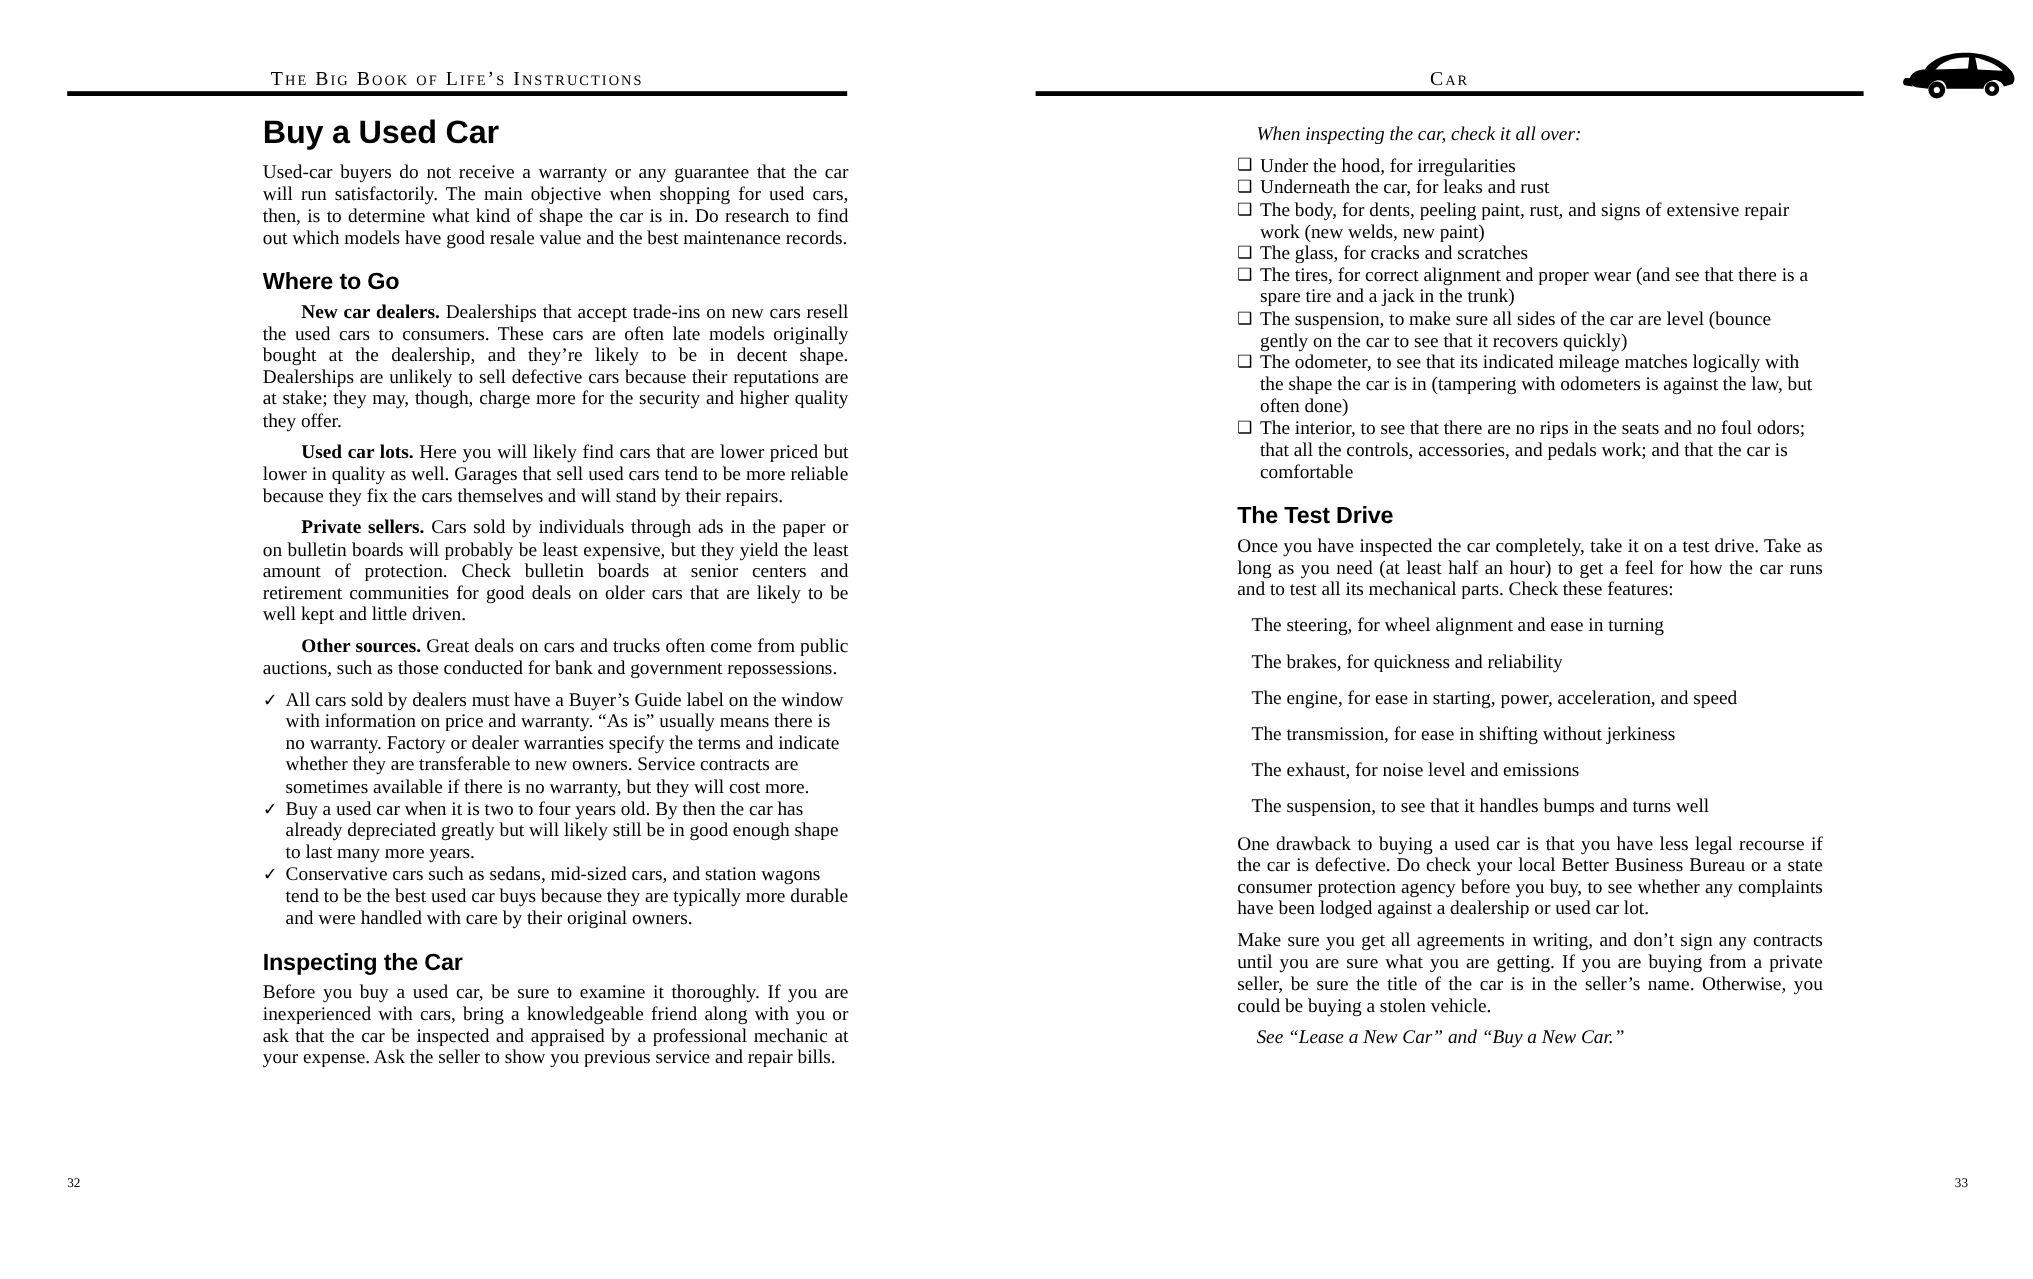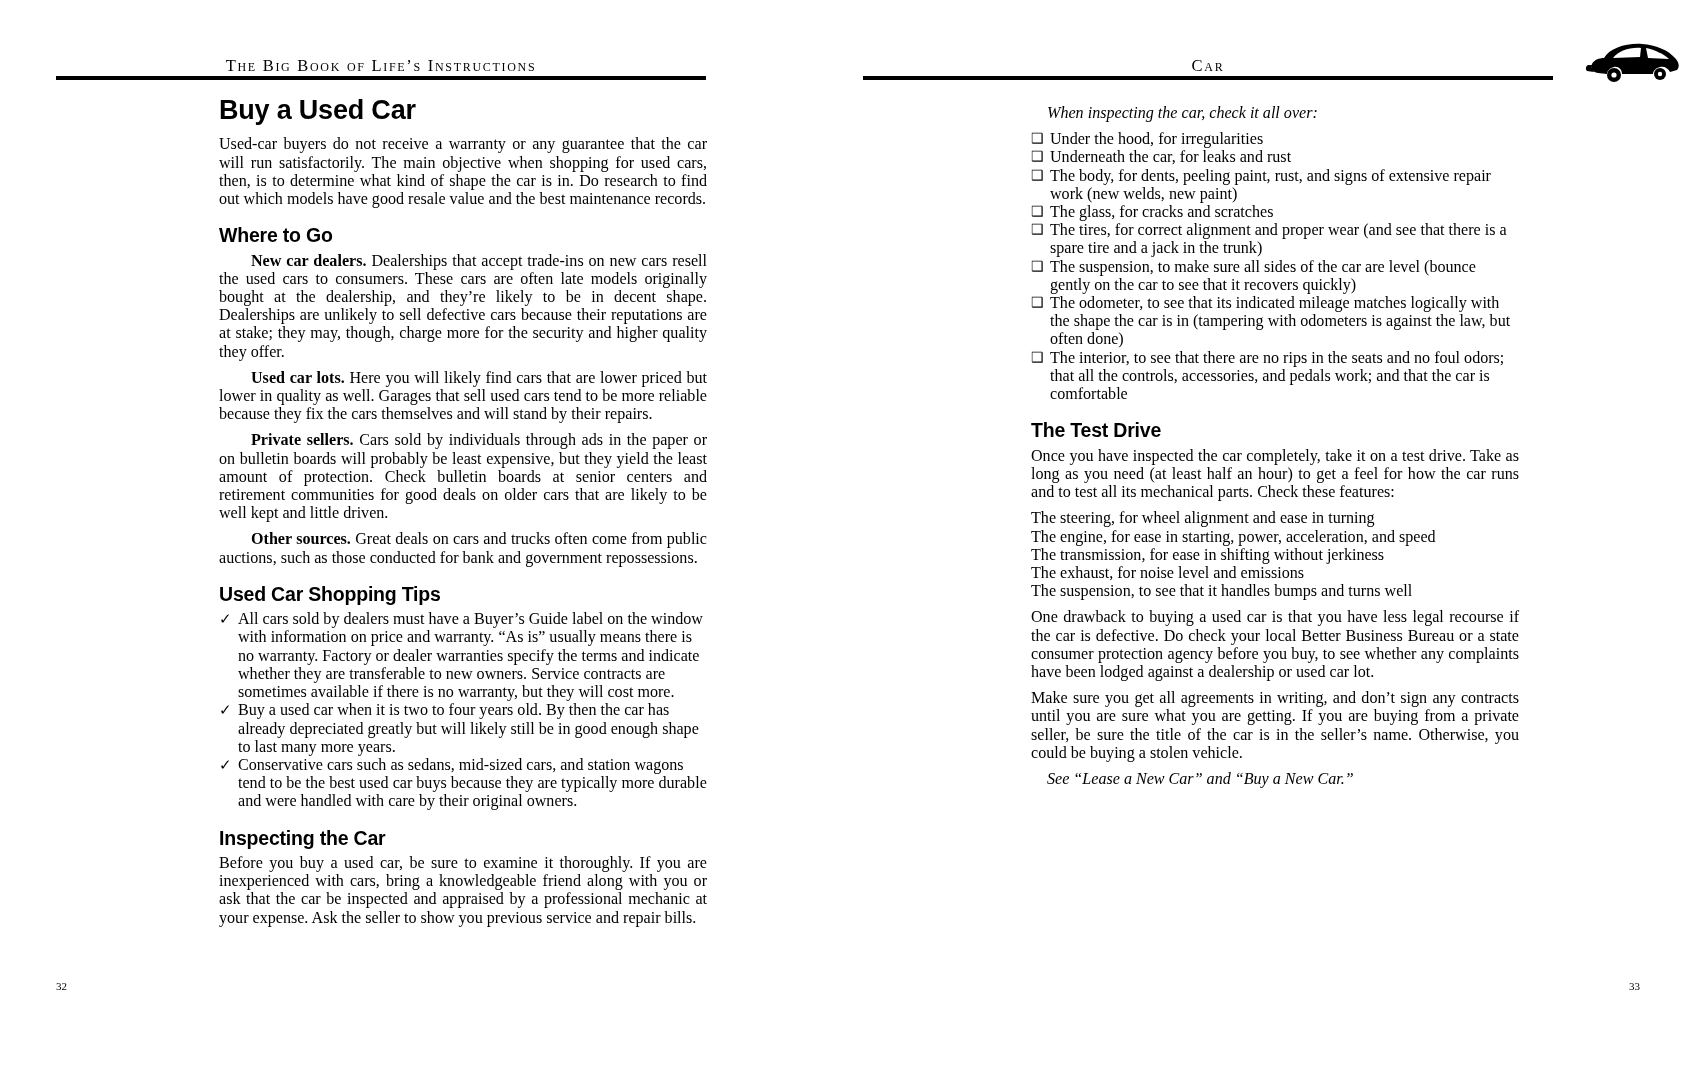--- a/index.html
+++ b/index.html
@@ -141,21 +141,21 @@
   }
   ul.check-list li .marker { font-size: 15px; }
   ul.box-list li .marker  { font-size: 14px; }
 
   
   ul.plain-list {
     list-style: none;
     margin: 0 0 8px 0;
     padding: 0;
   }
-  ul.plain-list li { margin: 0; }
+  ul.plain-list li { margin: 12px; }
 
   
   .folio {
     position: absolute;
     bottom: 74px;
     font-size: 11px;
     line-height: 1;
   }
   .page-left .folio  { left: 56px; }
   .page-right .folio { right: 54px; text-align: right; }
@@ -189,21 +189,20 @@
       </p>
 
       <p class="para">
         <span class="lead">Private sellers.</span><span> Cars sold by individuals through ads in the paper or on bulletin boards will probably be least expensive, but they yield the least amount of protection. Check bulletin boards at senior centers and retirement communities for good deals on older cars that are likely to be well kept and little driven.</span>
       </p>
 
       <p class="para">
         <span class="lead">Other sources.</span><span> Great deals on cars and trucks often come from public auctions, such as those conducted for bank and government repossessions.</span>
       </p>
 
-      <h2 class="section-head">Used Car Shopping Tips</h2>
 
       <ul class="marker-list check-list">
         <li>
           <span class="marker">✓</span><span>All cars sold by dealers must have a Buyer’s Guide label on the window with information on price and warranty. “As is” usually means there is no warranty. Factory or dealer warranties specify the terms and indicate whether they are transferable to new owners. Service contracts are sometimes available if there is no warranty, but they will cost more.</span>
         </li>
         <li>
           <span class="marker">✓</span><span>Buy a used car when it is two to four years old. By then the car has already depreciated greatly but will likely still be in good enough shape to last many more years.</span>
         </li>
         <li>
           <span class="marker">✓</span><span>Conservative cars such as sedans, mid-sized cars, and station wagons tend to be the best used car buys because they are typically more durable and were handled with care by their original owners.</span>
@@ -276,20 +275,21 @@
           <span class="marker">❑</span><span>The interior, to see that there are no rips in the seats and no foul odors; that all the controls, accessories, and pedals work; and that the car is comfortable</span>
         </li>
       </ul>
 
       <h2 class="section-head">The Test Drive</h2>
 
       <p class="para">Once you have inspected the car completely, take it on a test drive. Take as long as you need (at least half an hour) to get a feel for how the car runs and to test all its mechanical parts. Check these features:</p>
 
       <ul class="plain-list">
         <li>The steering, for wheel alignment and ease in turning</li>
+        <li>The brakes, for quickness and reliability</li>
         <li>The engine, for ease in starting, power, acceleration, and speed</li>
         <li>The transmission, for ease in shifting without jerkiness</li>
         <li>The exhaust, for noise level and emissions</li>
         <li>The suspension, to see that it handles bumps and turns well</li>
       </ul>
 
 
       <p class="para">One drawback to buying a used car is that you have less legal recourse if the car is defective. Do check your local Better Business Bureau or a state consumer protection agency before you buy, to see whether any complaints have been lodged against a dealership or used car lot.</p>
       <p class="para">Make sure you get all agreements in writing, and don’t sign any contracts until you are sure what you are getting. If you are buying from a private seller, be sure the title of the car is in the seller’s name. Otherwise, you could be buying a stolen vehicle.</p>
       <p class="plain">See “Lease a New Car” and “Buy a New Car.”</p>

